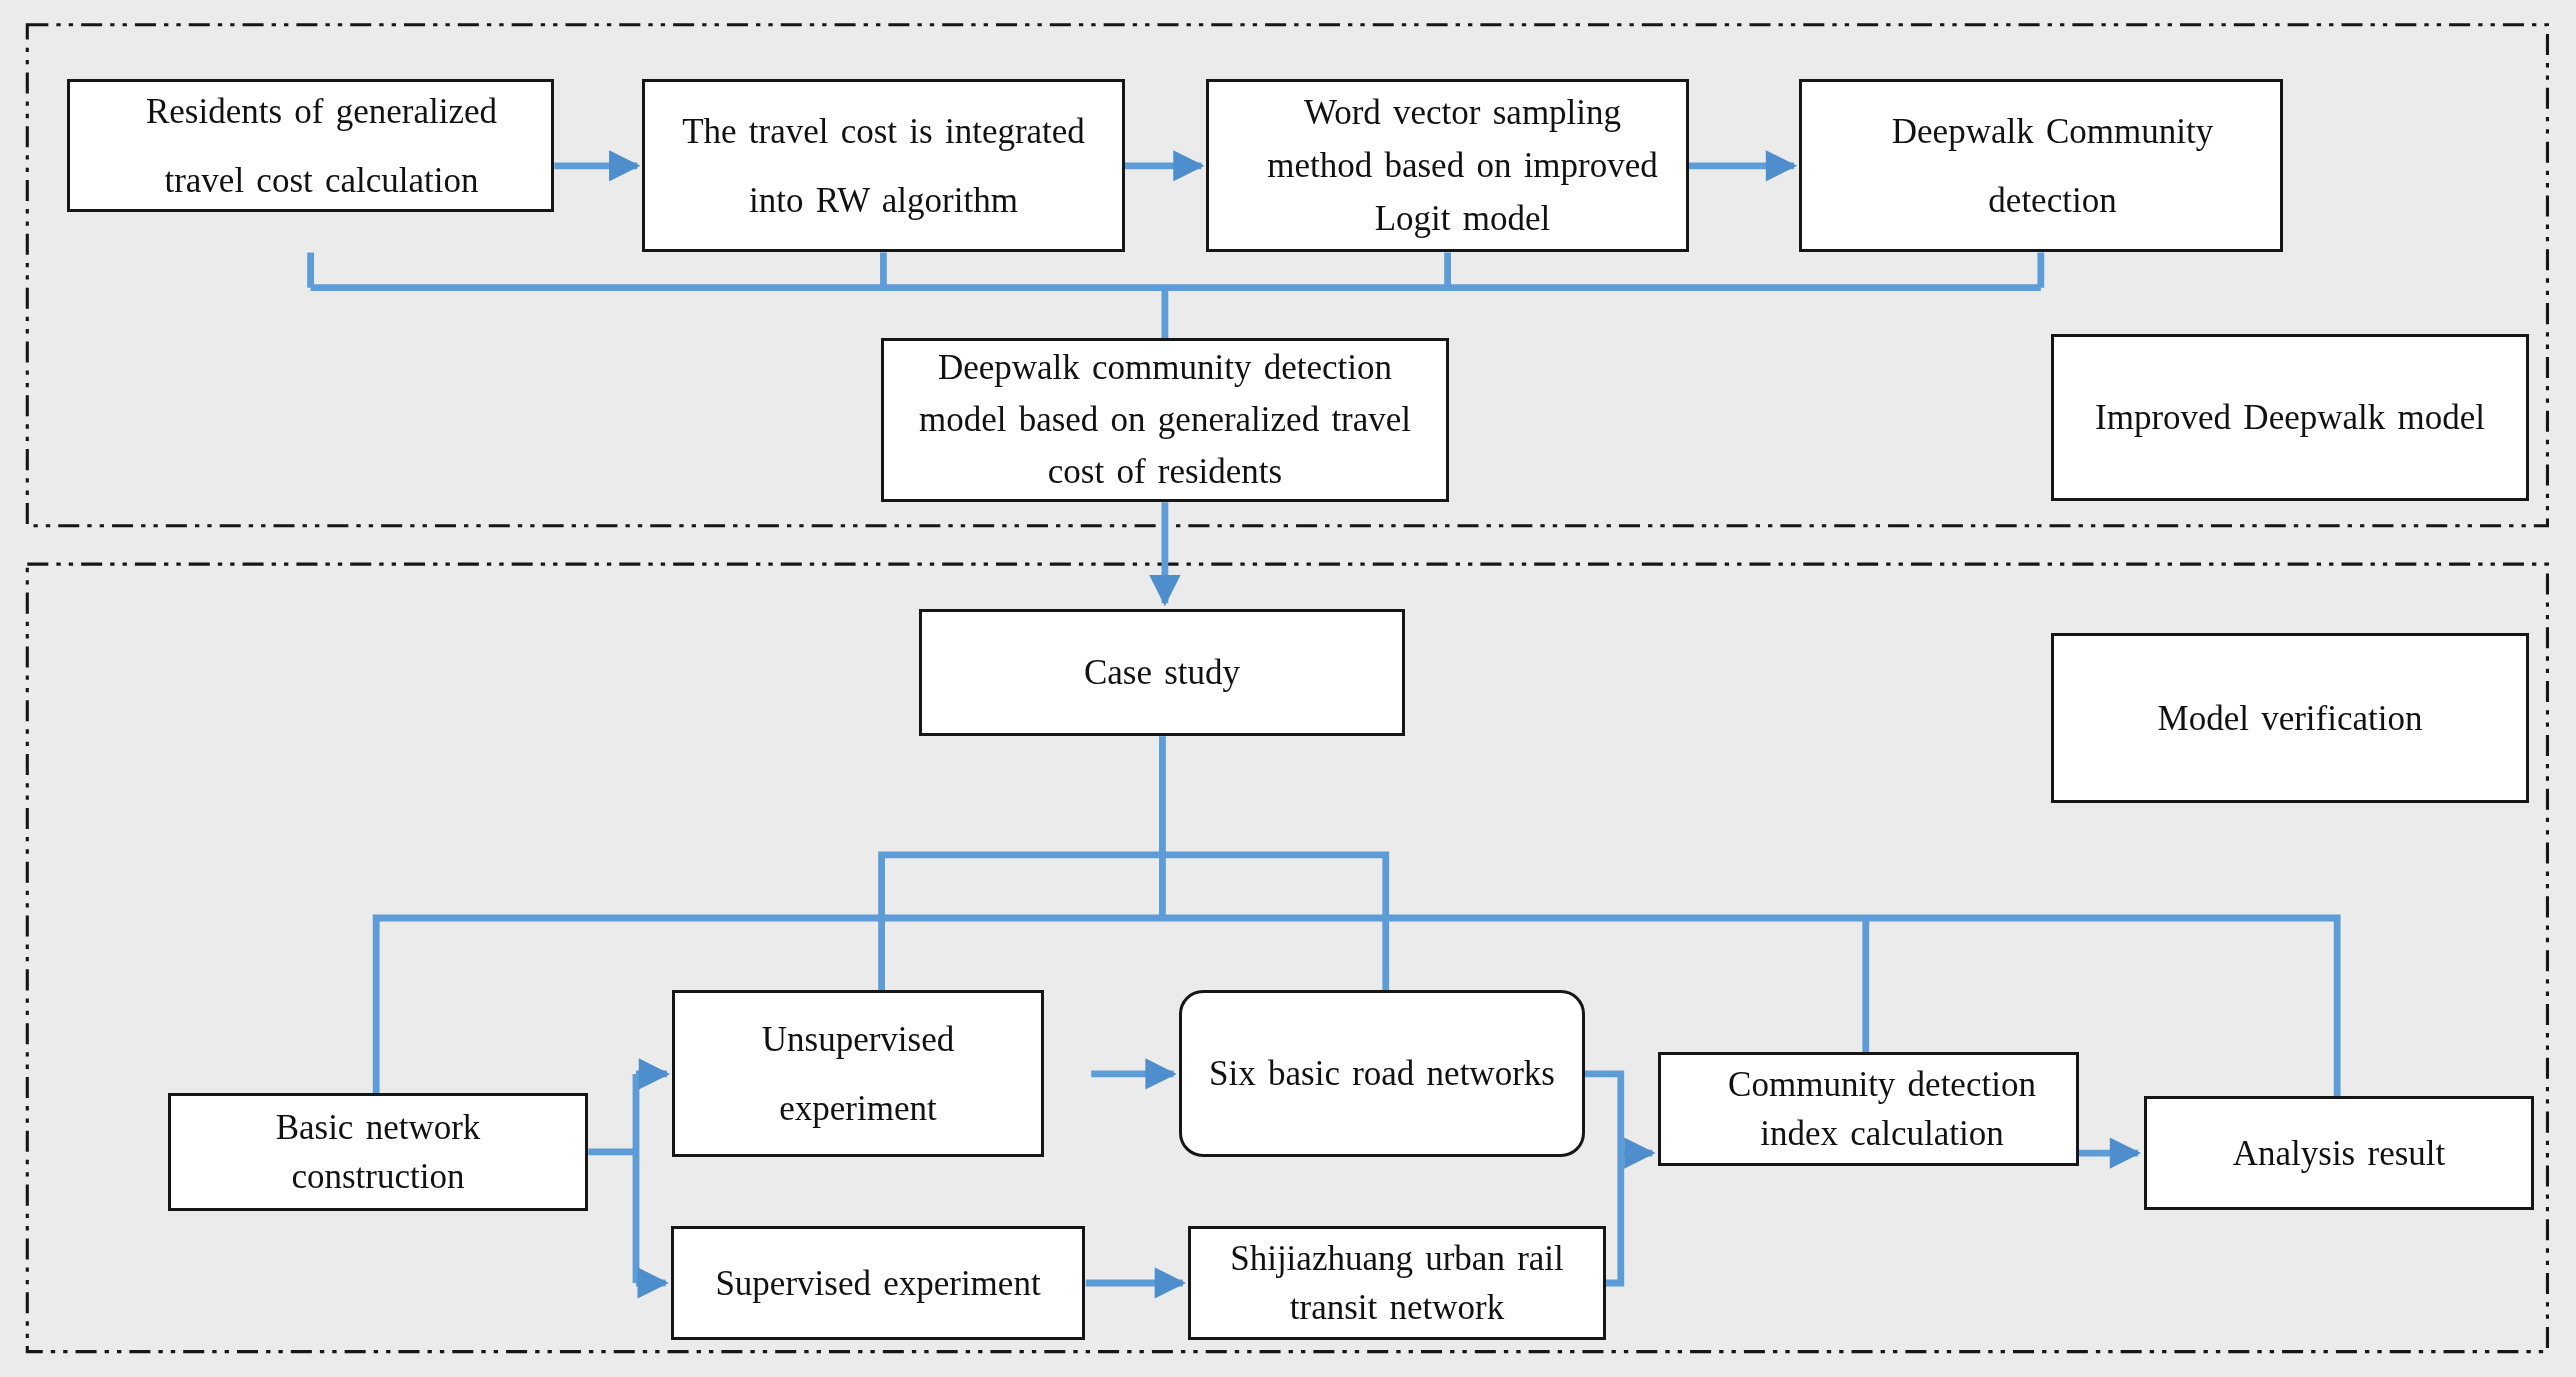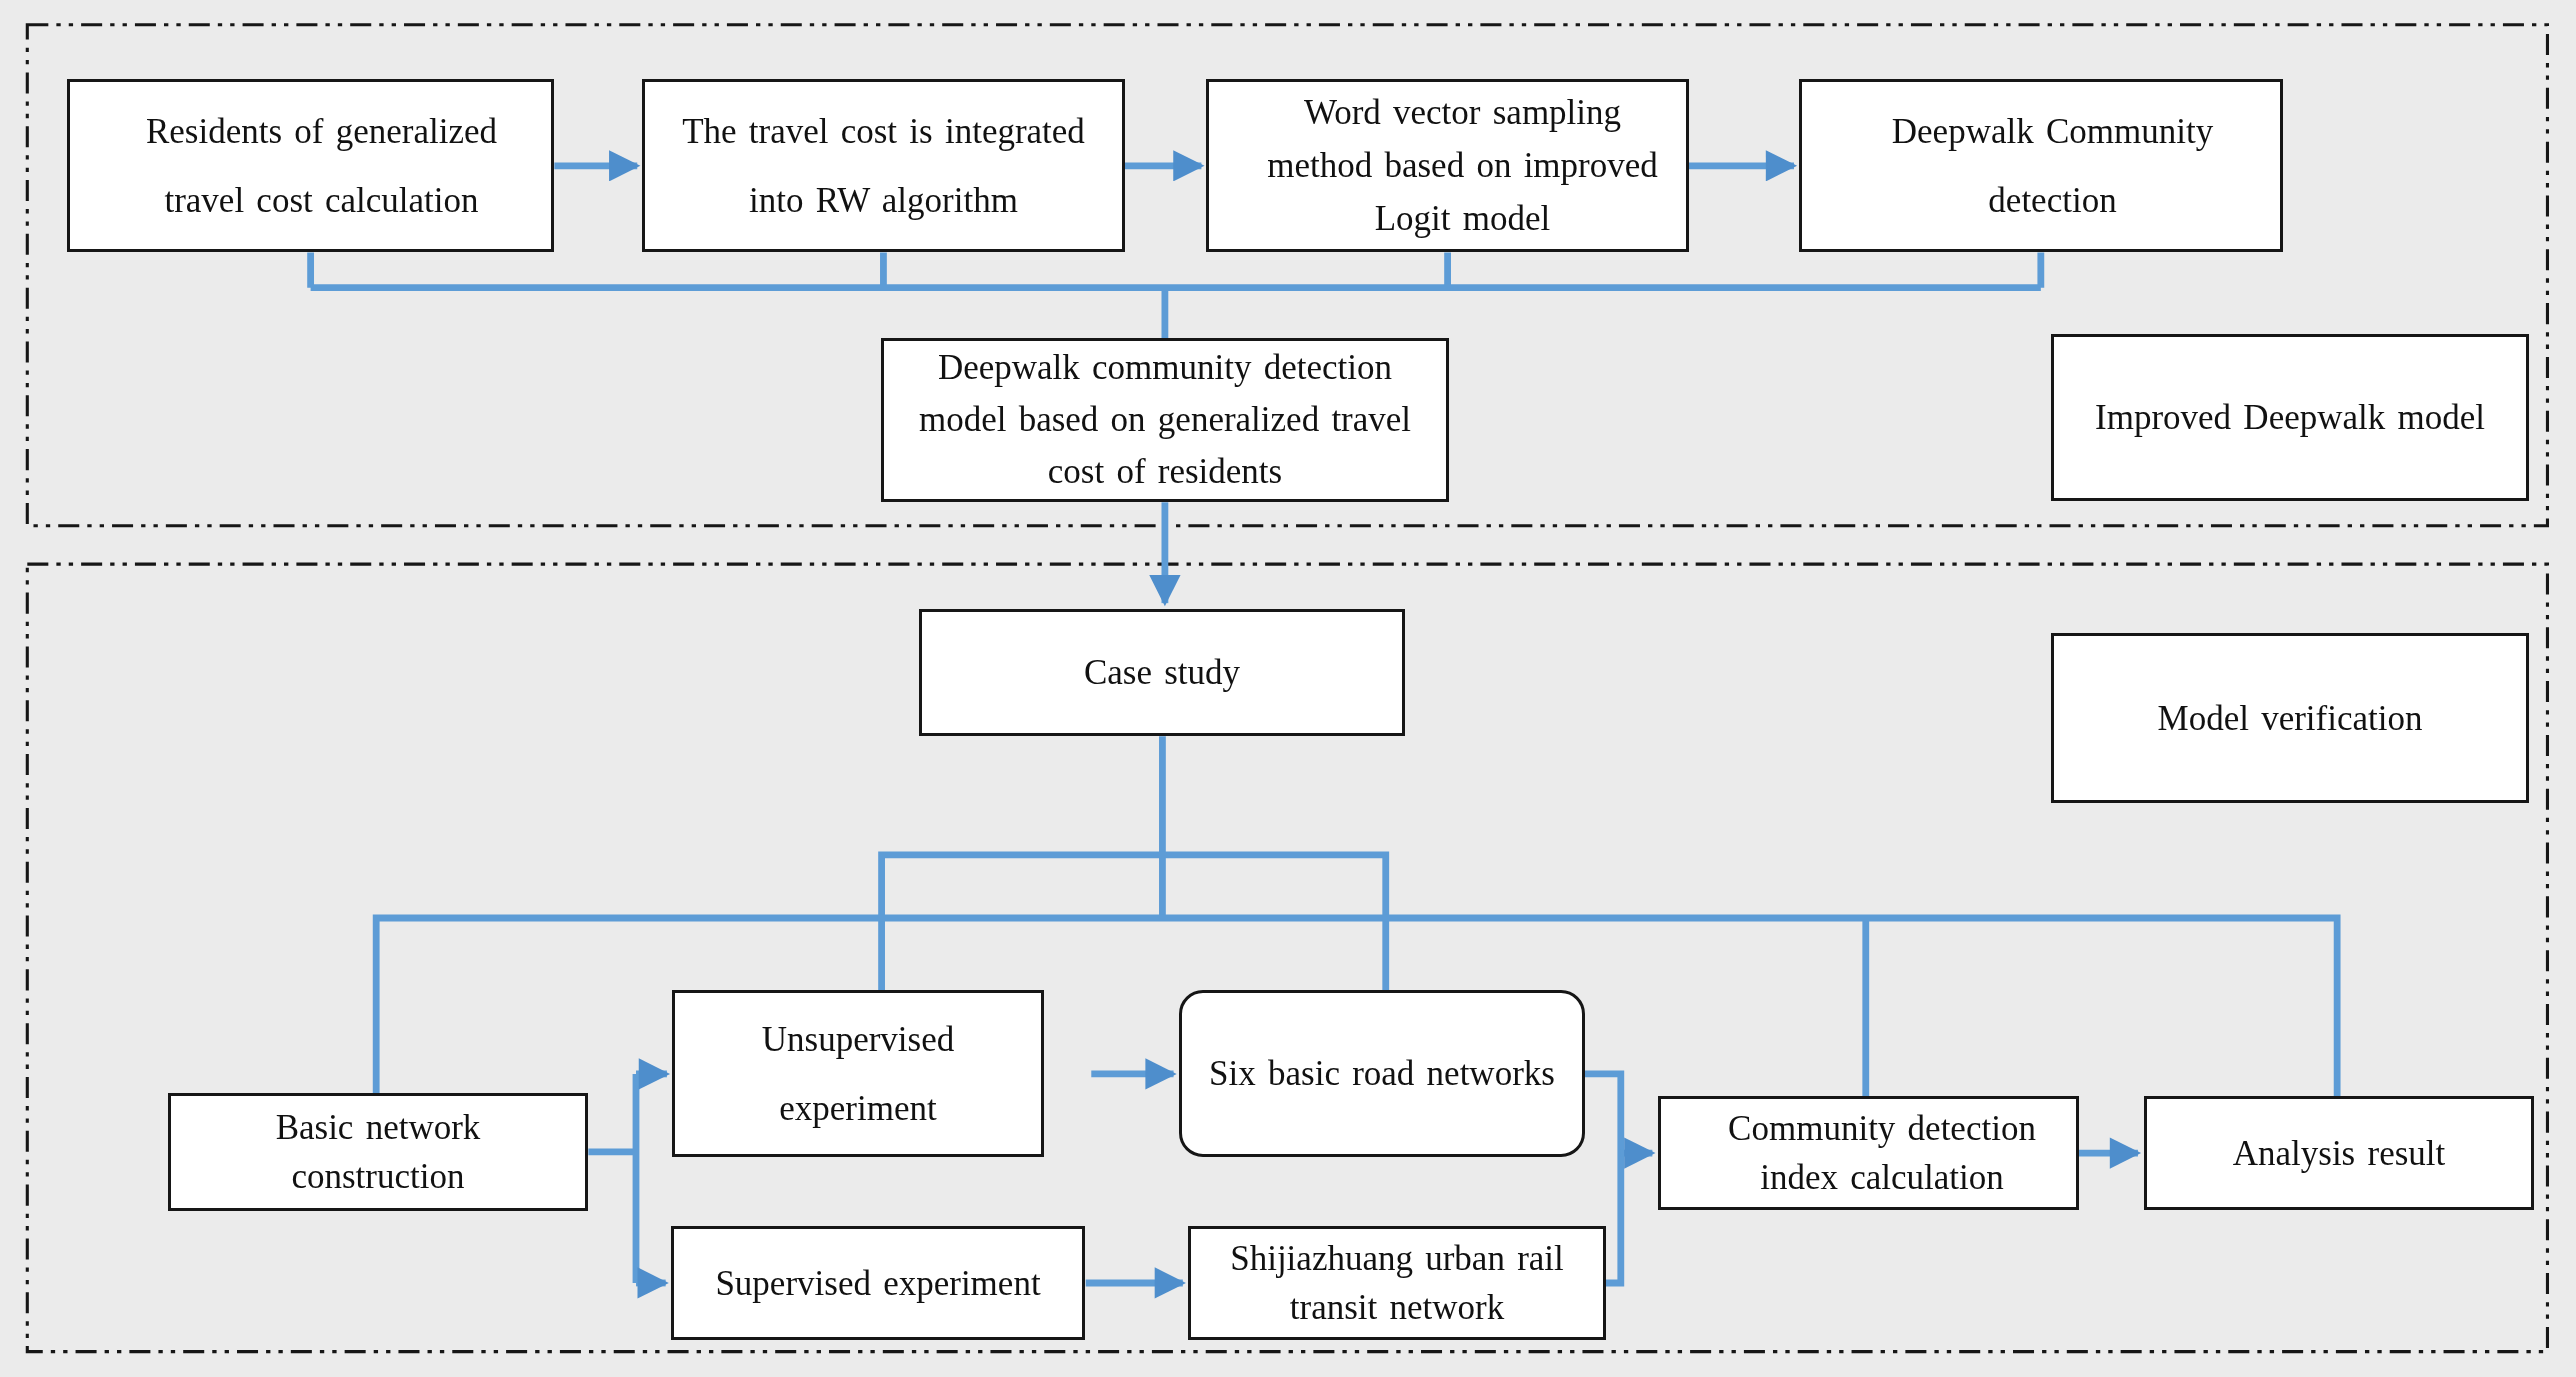--- a/index.html
+++ b/index.html
@@ -46,34 +46,34 @@
     font-size: 35px;
     line-height: 53px;
     white-space: pre-line;
     word-spacing: 0.10em;
     padding: 0 10px;
   }
   .sp-wide  { line-height: 69px; }
   .sp-snug  { line-height: 49px; }
   .sp-mid   { line-height: 52px; }
 
-  #n1  { left: 67px;  top: 79px;  width: 487px; height: 173px; padding-left: 32px; }
+  #n1  { left: 67px;  top: 79px;  width: 487px; height: 133px; padding-left: 32px; }
   #n2  { left: 642px; top: 79px;  width: 483px; height: 173px; }
   #n3  { left: 1206px; top: 79px;  width: 483px; height: 173px; padding-left: 40px; }
   #n4  { left: 1799px; top: 79px;  width: 484px; height: 173px; padding-left: 33px; }
   #n5  { left: 881px; top: 338px;  width: 568px; height: 164px; }
   #n6  { left: 2051px; top: 334px;  width: 478px; height: 167px; }
   #n7  { left: 919px; top: 609px;  width: 486px; height: 127px; }
   #n8  { left: 2051px; top: 633px; width: 478px; height: 170px; }
   #n9  { left: 168px;  top: 1093px; width: 420px; height: 118px; }
   #n10 { left: 672px; top: 990px; width: 372px; height: 167px; }
   #n11 { left: 1179px; top: 990px; width: 406px; height: 167px; border-radius: 24px; }
   #n12 { left: 671px; top: 1226px; width: 414px; height: 114px; }
   #n13 { left: 1188px; top: 1226px; width: 418px; height: 114px; }
-  #n14 { left: 1658px; top: 1096px; width: 421px; height: 114px; padding-left: 37px; }
+  #n14 { left: 1658px; top: 1052px; width: 421px; height: 114px; padding-left: 37px; }
   #n15 { left: 2144px; top: 1096px; width: 390px; height: 114px; }
 </style>
 </head>
 <body>
 
 <div class="canvas">
 
   <svg class="wires" viewBox="0 0 4164 2226" xmlns="http://www.w3.org/2000/svg">
     <defs>
       <marker id="ah" viewBox="0 0 10 10" refX="9" refY="5" markerWidth="5" markerHeight="4.6" orient="auto">

